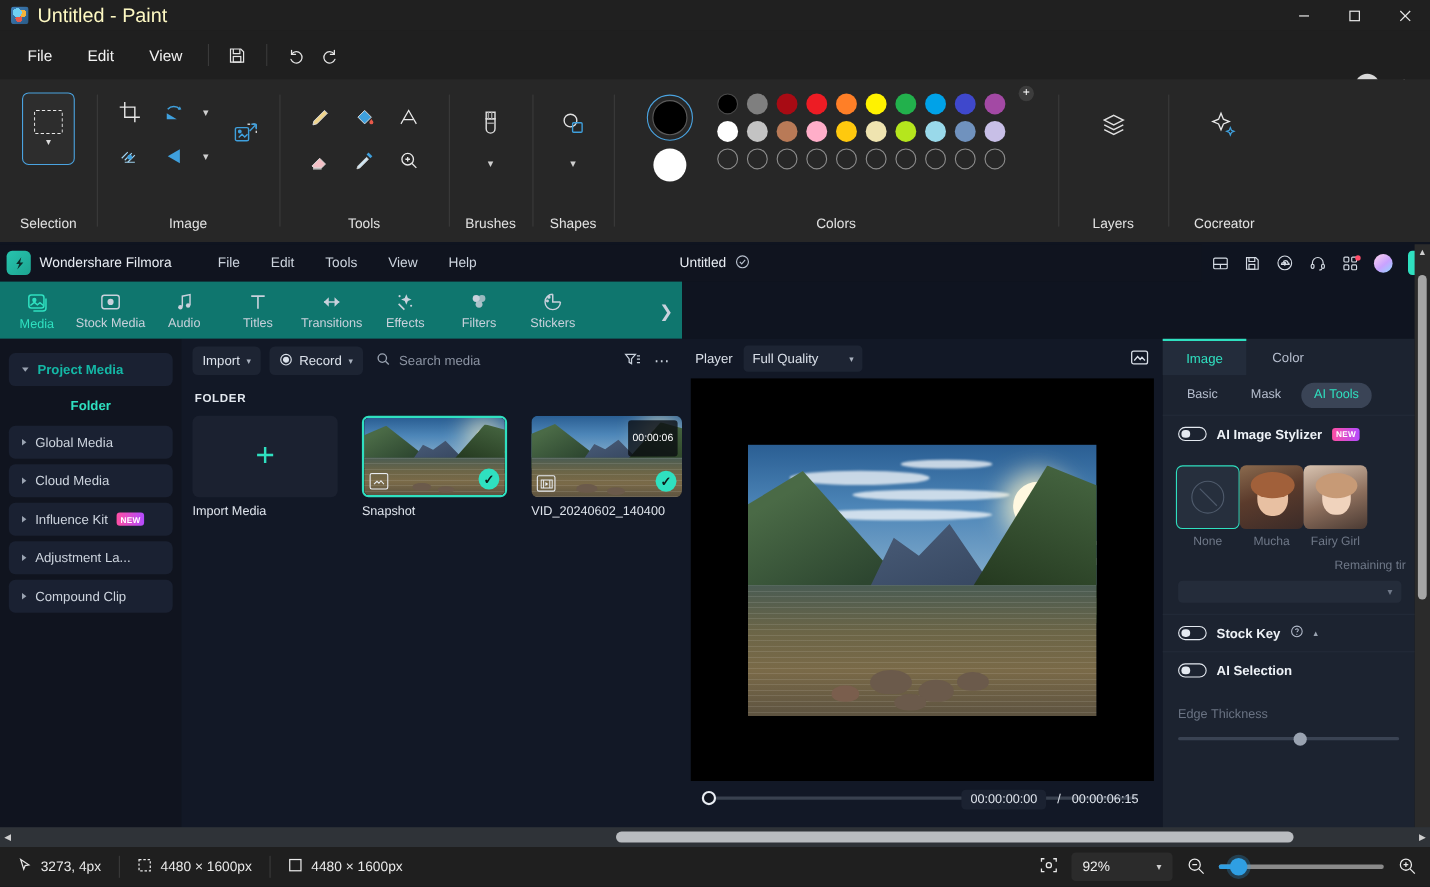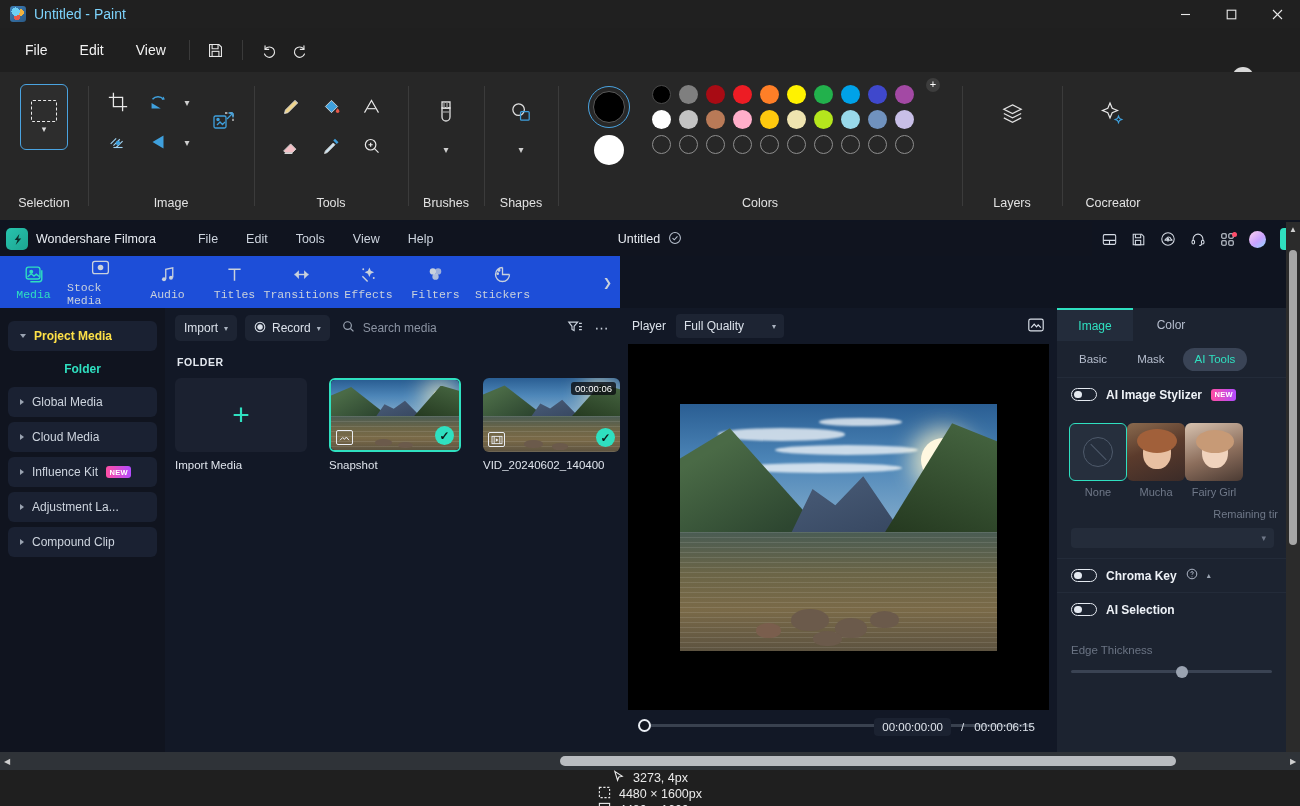--- a/index.html
+++ b/index.html
@@ -18,21 +18,21 @@
   }
   .paint-app-icon {
     width:16px; height:16px; margin-left:10px; margin-right:8px;
     border-radius:3px;
     background: radial-gradient(circle at 35% 35%, #6fd0f5 0 28%, transparent 28%),
                 radial-gradient(circle at 68% 40%, #f2b33d 0 22%, transparent 22%),
                 radial-gradient(circle at 45% 70%, #e8594a 0 22%, transparent 22%),
                 linear-gradient(135deg,#3f7fb8,#2a5a86);
     flex:none;
   }
-  .paint-title { font-size:14px; color:#7dd3fc; }
+  .paint-title { font-size:18px; color:#fef9c3; }
   .win-controls { position:absolute; right:0; top:0; height:28px; display:flex; }
   .win-btn {
     width:46px; height:28px; display:flex; align-items:center; justify-content:center;
     color:#e8e8e8; font-size:12px;
   }
   .win-btn svg { display:block; }
 
   .paint-menubar {
     position:absolute; left:0; top:28px; width:1300px; height:44px;
     background:#1f1f1f; display:flex; align-items:center;
@@ -114,31 +114,31 @@
   .fm-tr { position:absolute; right:6px; top:2px; height:34px; display:flex; align-items:center; gap:14px; }
   .fm-tr-ic { color:#d5dbe4; display:flex; align-items:center; }
   .fm-avatar { width:17px; height:17px; border-radius:50%;
     background: linear-gradient(140deg,#ffd3ec,#c9a2ff 55%,#8fd8ff); }
   .fm-export { width:14px; height:22px; border-radius:4px; background:#2fe0c0; }
   .badge-dot { position:absolute; width:5px; height:5px; border-radius:50%; background:#ff4d6a;
      margin-left:12px; margin-top:-9px; }
 
   
   .fm-tabs { position:absolute; left:0; top:36px; width:620px; height:52px;
-    background:#1d4ed8; display:flex; align-items:center;font-family:Liberation Mono, monospace; }
+    background:#0f766e; display:flex; align-items:center; }
   .fm-tab { width:67px; display:flex; flex-direction:column; align-items:center; gap:3px; }
   .fm-tab .tl { font-size:11.5px; color:#c9d1dc; }
   .fm-tab.active .tl { color:#2fe0c0; }
   .fm-tab-more { position:absolute; right:8px; top:18px; color:#c9d1dc; font-size:15px; }
 
   
   .fm-tree { position:absolute; left:0; top:88px; width:165px; bottom:0; background:#10141f; padding-top:8px;}
   .tree-item { height:30px; margin:5px 8px; border-radius:6px; background:#1a2132;
     display:flex; align-items:center; padding-left:12px; gap:8px; font-size:12px; color:#cdd4de;}
-  .tree-item.root { font-weight:bold; color:#fde047; }
+  .tree-item.root { font-weight:bold; color:#14b8a6; }
   .tri { width:0; height:0; border-left:4.5px solid #9aa3b1; border-top:3.5px solid transparent;
     border-bottom:3.5px solid transparent; flex:none;}
   .tri.down { border-left:3.5px solid transparent; border-right:3.5px solid transparent;
     border-top:4.5px solid #9aa3b1; border-bottom:none; }
   .tree-sub { height:26px; display:flex; align-items:center; justify-content:center;
     font-size:12px; color:#2fe0c0; font-weight:bold; margin-bottom:4px; }
   .new-badge { font-size:7.5px; font-weight:bold; color:#fff; background:linear-gradient(90deg,#ff4fa3,#b34bff);
     border-radius:3px; padding:1.5px 3.5px; letter-spacing:.3px; }
 
   
@@ -156,21 +156,21 @@
     display:flex; align-items:center; justify-content:center; position:relative; overflow:hidden;}
   .thumb-box.sel { border:2px solid #2fe0c0; }
   .thumb-cap { font-size:11.5px; color:#dfe4ec; margin-top:7px; display:block; }
   .plus { font-size:30px; color:#2fe0c0; font-weight:300; line-height:1; }
   .chk { position:absolute; right:5px; bottom:5px; width:19px; height:19px; border-radius:50%;
      background:#2fe0c0; color:#0d1a18; font-size:12px; display:flex; align-items:center;
      justify-content:center; font-weight:bold;}
   .badge-tl { position:absolute; left:5px; bottom:5px; width:17px; height:15px; border:1.4px solid #e9edf3;
     border-radius:2px; display:flex; align-items:center; justify-content:center; color:#e9edf3; font-size:9px;}
   .dur { position:absolute; right:4px; top:4px; background:rgba(10,12,18,.8); color:#fff;
-    font-size:9.5px; padding:1px 4px; border-radius:3px; }
+    font-size:9.5px; padding:11px 4px; border-radius:3px; }
 
   
   .fm-player { position:absolute; left:620px; top:88px; width:437px; bottom:0; background:#121826; }
   .pl-bar { height:36px; display:flex; align-items:center; padding:0 12px; gap:10px; }
   .pl-lbl { font-size:12px; color:#dbe1ea; }
   .pl-sel { height:24px; min-width:108px; border-radius:4px; background:#1d2433; display:flex;
     align-items:center; justify-content:space-between; padding:0 8px; font-size:12px; color:#dbe1ea; }
   .pl-stage { position:absolute; left:8px; right:8px; top:36px; bottom:60px; background:#000;
     display:flex; align-items:center; justify-content:center; }
   .pl-img { width:317px; height:247px; position:relative; overflow:hidden; }
@@ -223,21 +223,21 @@
     border-radius:4px; }
 
   
   .h-scroll { position:absolute; left:0; bottom:36px; width:1300px; height:18px; background:#2f3338;
     display:flex; align-items:center; }
   .h-arrow { width:14px; text-align:center; color:#cfcfcf; font-size:8px; }
   .h-thumb { position:absolute; left:560px; width:616px; height:10px; background:#b9bcc0; border-radius:5px;}
 
   
   .statusbar { position:absolute; left:0; bottom:0; width:1300px; height:36px; background:#1f1f1f;
-    display:flex; align-items:center;flex-direction:column; }
+    display:flex; align-items:center; }
   .st-item { display:flex; align-items:center; gap:8px; padding:0 16px; height:22px;
     font-size:12.5px; color:#eaeaea; }
   .st-sep { width:1px; height:20px; background:#3a3a3a; }
   .st-right { margin-left:auto; display:flex; align-items:center; gap:12px; padding-right:12px; }
   .zoom-sel { height:26px; min-width:92px; border-radius:4px; background:#2b2b2b; display:flex;
     align-items:center; justify-content:space-between; padding:0 10px; font-size:12.5px; color:#f0f0f0;}
   .zoom-track { width:150px; height:4px; background:#8a8a8a; border-radius:2px; position:relative; }
   .zoom-fill { position:absolute; left:0; top:0; width:14px; height:4px; background:#2f9fe3; border-radius:2px;}
   .zoom-knob { position:absolute; left:10px; top:-6px; width:16px; height:16px; border-radius:50%;
     background:#2f9fe3; box-shadow:0 0 0 3px rgba(47,159,227,.25); }
@@ -883,21 +883,21 @@
           </div>
           <span class="style-cap">Fairy Girl</span>
         </div>
       </div>
 
       <div class="remain">Remaining tir</div>
       <div class="combo">▾</div>
 
       <div class="insp-row" style="margin-top:10px;">
         <span class="toggle"></span>
-        <span class="insp-lbl">Chroma Key</span>
+        <span class="insp-lbl">Stock Key</span>
         <span>
           <svg width="12" height="12" viewBox="0 0 14 14" fill="none" stroke="#b6bece" stroke-width="1.1">
               <circle cx="7" cy="7" r="5.6"></circle>
               <path d="M5.6 5.6c0-.8.7-1.4 1.5-1.4s1.4.6 1.4 1.4c0 1-1.4 1.1-1.4 2.2"></path>
               <circle cx="7" cy="10.1" r=".6" fill="#b6bece" stroke="none"></circle>
             </svg>
         </span>
         <span style="font-size:8px;color:#9aa3b1;">▴</span>
       </div>
 

